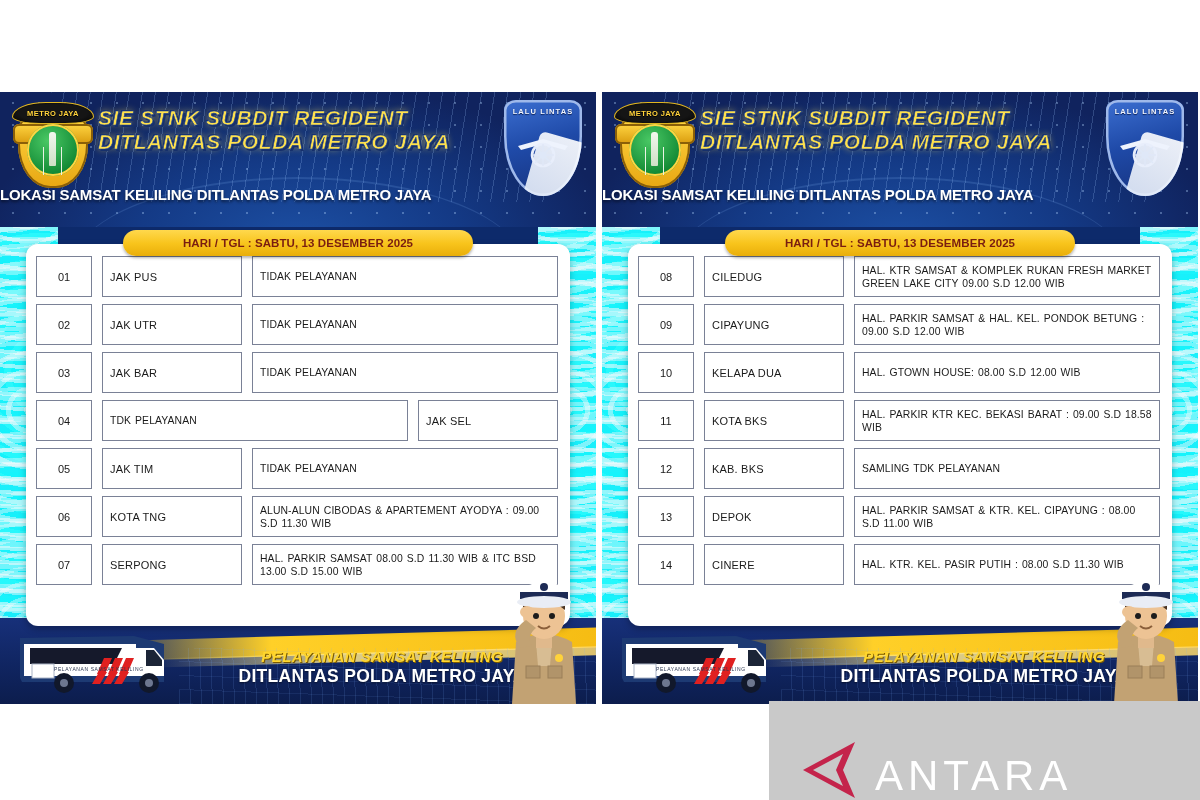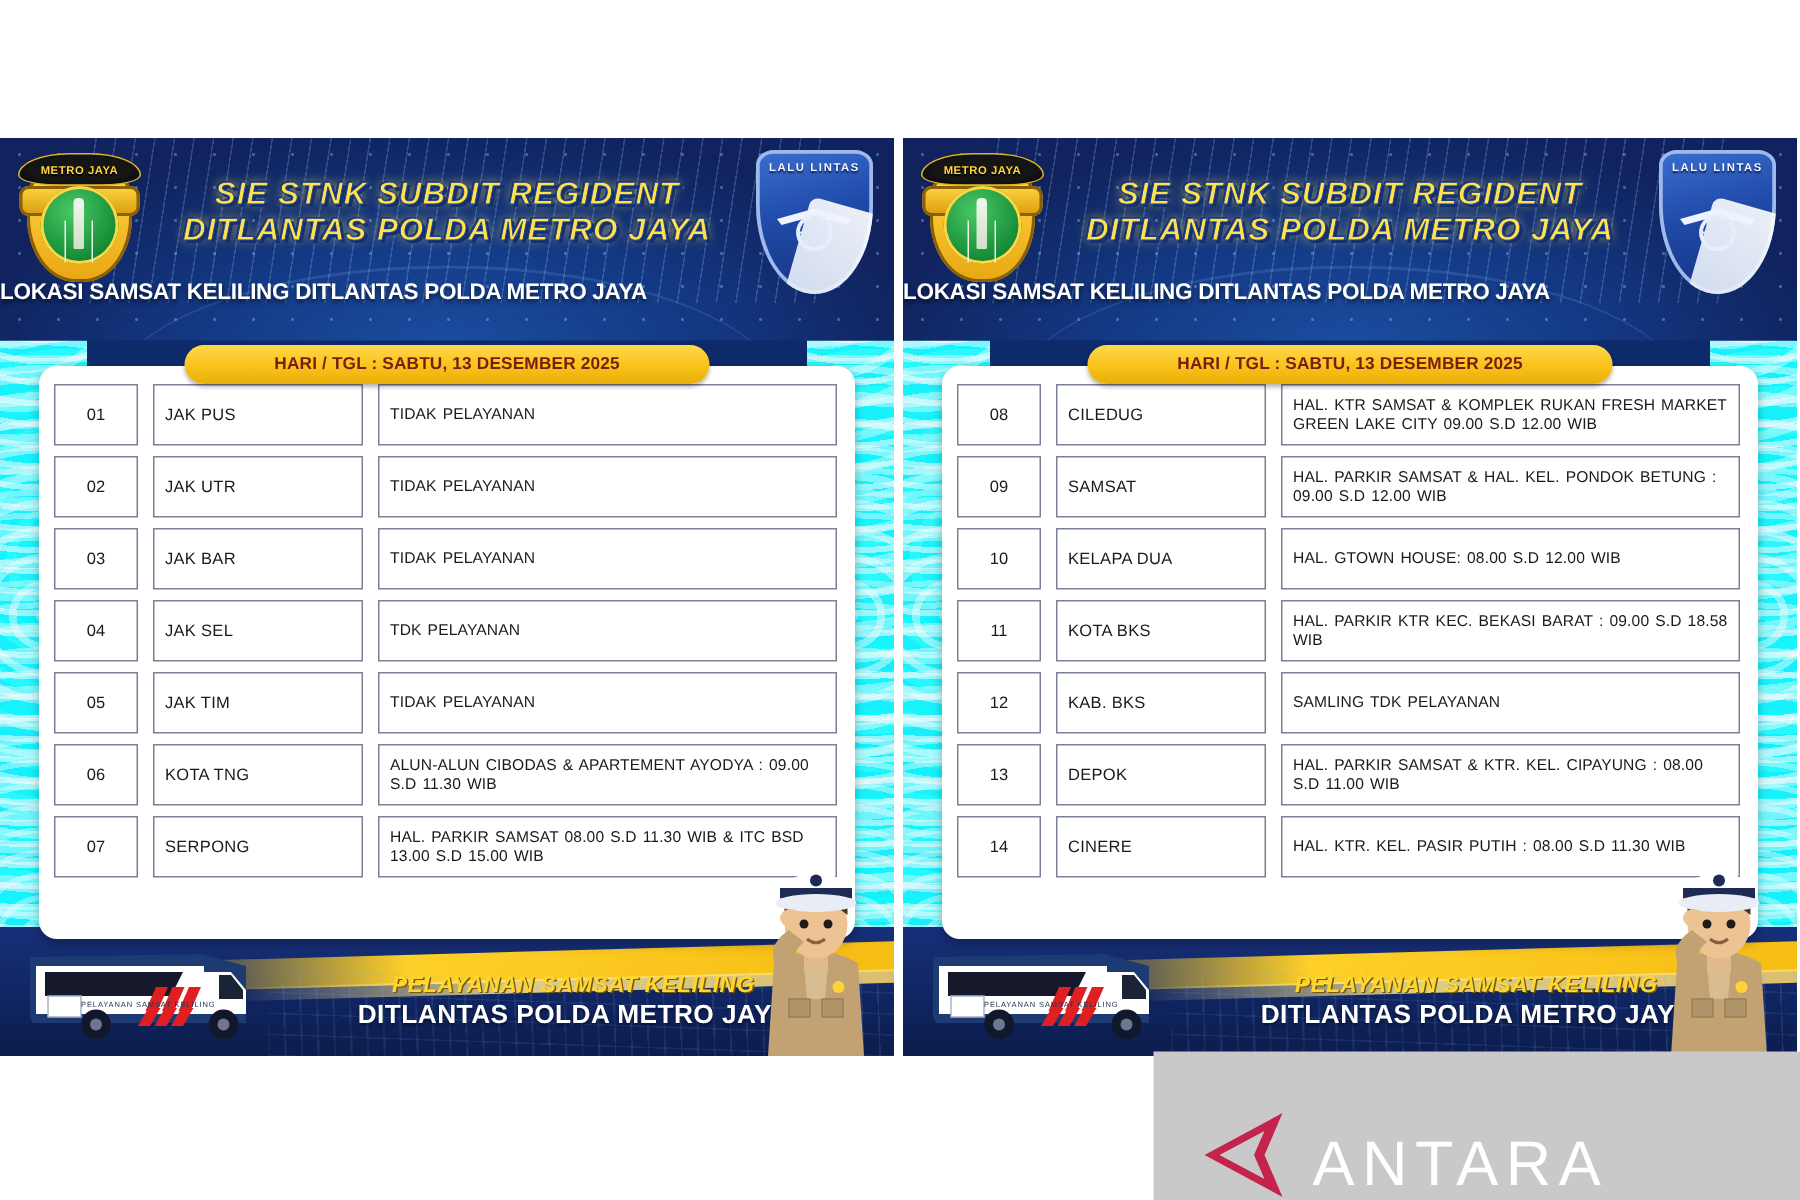--- a/index.html
+++ b/index.html
@@ -159,22 +159,22 @@
     text-shadow: 0 1px 1px #0b1f52;
   }
   .ll-wing {
     position: absolute; left: 50%; top: 30px;
     transform: translateX(-50%);
     width: 56px; height: 42px;
     z-index: 3;
   }
 
   .hdr-title {
-    position: absolute; left: 98px; right: 98px; top: 26px;
-    text-align: center;
+    position: absolute; left: 98px; right: 98px; top: 14px;
+    text-align: left;
   }
   .hdr-title .line {
     font-size: 21px;
     font-weight: bold;
     font-style: italic;
     letter-spacing: .6px;
     color: #ffe14d;
     -webkit-text-stroke: 0.6px #1b3f8f;
     text-shadow:
       2px 2px 0 #16306d,
@@ -381,22 +381,22 @@
           <div class="cell region">JAK UTR</div>
           <div class="cell loc">TIDAK PELAYANAN</div>
         </div>
         <div class="row">
           <div class="cell num">03</div>
           <div class="cell region">JAK BAR</div>
           <div class="cell loc">TIDAK PELAYANAN</div>
         </div>
         <div class="row">
           <div class="cell num">04</div>
+          <div class="cell loc">TDK PELAYANAN</div>
           <div class="cell region">JAK SEL</div>
-          <div class="cell loc">TDK PELAYANAN</div>
         </div>
         <div class="row">
           <div class="cell num">05</div>
           <div class="cell region">JAK TIM</div>
           <div class="cell loc">TIDAK PELAYANAN</div>
         </div>
         <div class="row">
           <div class="cell num">06</div>
           <div class="cell region">KOTA TNG</div>
           <div class="cell loc">ALUN-ALUN CIBODAS &amp; APARTEMENT AYODYA : 09.00 S.D 11.30 WIB</div>
@@ -507,21 +507,21 @@
 
     <div class="card">
       <div class="rows">
         <div class="row">
           <div class="cell num">08</div>
           <div class="cell region">CILEDUG</div>
           <div class="cell loc">HAL. KTR SAMSAT &amp;  KOMPLEK RUKAN FRESH MARKET GREEN LAKE CITY  09.00 S.D 12.00 WIB</div>
         </div>
         <div class="row">
           <div class="cell num">09</div>
-          <div class="cell region">SAMSAT</div>
+          <div class="cell region">CIPAYUNG</div>
           <div class="cell loc">HAL. PARKIR SAMSAT &amp; HAL. KEL. PONDOK BETUNG : 09.00 S.D 12.00 WIB</div>
         </div>
         <div class="row">
           <div class="cell num">10</div>
           <div class="cell region">KELAPA DUA</div>
           <div class="cell loc">HAL. GTOWN HOUSE: 08.00 S.D 12.00 WIB</div>
         </div>
         <div class="row">
           <div class="cell num">11</div>
           <div class="cell region">KOTA BKS</div>

